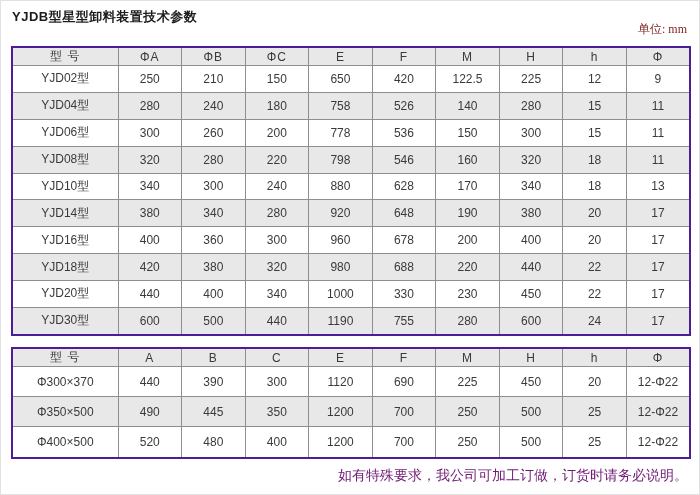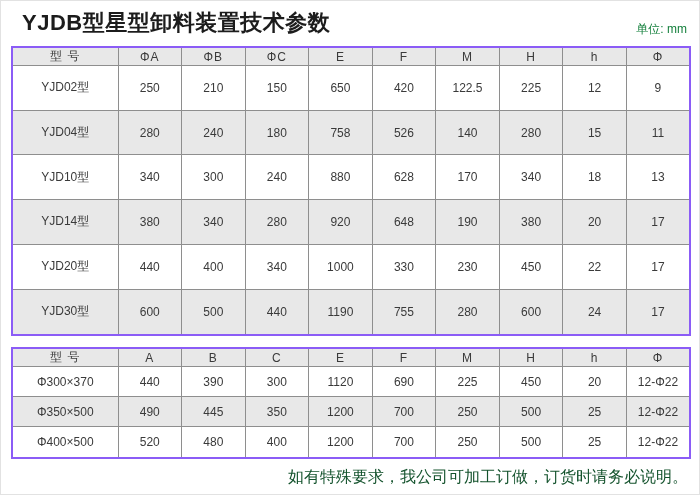--- a/index.html
+++ b/index.html
@@ -9,41 +9,42 @@
     position: relative;
     background: #ffffff;
     border: 1px solid #e2e2e2;
     box-sizing: border-box;
     font-family: "Liberation Sans", "DejaVu Sans", sans-serif;
     color: #333333;
     overflow: hidden;
   }
   .page-title {
     position: absolute;
-    left: 21px;
+    left: 11px;
     top: 7px;
-    font-size: 22px;
+    font-size: 13px;
     font-weight: bold;
     color: #1c1c1c;
     letter-spacing: 0.5px;
   }
   .unit-label {
     position: absolute;
     right: 12px;
     top: 20px;
     font-size: 12px;
-    color: #15803d;
+    color: #7f1d1d;
+    font-family: Liberation Serif, serif;
   }
   table.spec {
     position: absolute;
     left: 10px;
     width: 680px;
     border-collapse: collapse;
     table-layout: fixed;
-    border: 2px solid #8b5cf6;
+    border: 2px solid #4c1d95;
   }
   #table1 { top: 45px; height: 290px; }
   #table2 { top: 346px; height: 112px; }
   table.spec th, table.spec td {
     border: 1px solid #8e8e8e;
     font-size: 12px;
     font-weight: normal;
     text-align: center;
     vertical-align: middle;
     padding: 0 2px;
@@ -55,22 +56,22 @@
     background: #e8e8e8;
     letter-spacing: 1px;
   }
   table.spec tbody tr:nth-child(even) td { background: #e8e8e8; }
   table.spec tbody tr:nth-child(odd) td { background: #ffffff; }
   col.model-col { width: 106px; }
   .footer-note {
     position: absolute;
     right: 11px;
     top: 466px;
-    font-size: 16px;
-    color: #14532d;
+    font-size: 14px;
+    color: #701a75;
   }
 </style>
 </head>
 <body>
 
 <div class="page-title">YJDB型星型卸料装置技术参数</div>
 <div class="unit-label">单位: mm</div>
 
 <table class="spec" id="table1">
   <colgroup>
@@ -118,20 +119,44 @@
         <td>240</td>
         <td>180</td>
         <td>758</td>
         <td>526</td>
         <td>140</td>
         <td>280</td>
         <td>15</td>
         <td>11</td>
       </tr>
       <tr>
+        <td>YJD06型</td>
+        <td>300</td>
+        <td>260</td>
+        <td>200</td>
+        <td>778</td>
+        <td>536</td>
+        <td>150</td>
+        <td>300</td>
+        <td>15</td>
+        <td>11</td>
+      </tr>
+      <tr>
+        <td>YJD08型</td>
+        <td>320</td>
+        <td>280</td>
+        <td>220</td>
+        <td>798</td>
+        <td>546</td>
+        <td>160</td>
+        <td>320</td>
+        <td>18</td>
+        <td>11</td>
+      </tr>
+      <tr>
         <td>YJD10型</td>
         <td>340</td>
         <td>300</td>
         <td>240</td>
         <td>880</td>
         <td>628</td>
         <td>170</td>
         <td>340</td>
         <td>18</td>
         <td>13</td>
@@ -139,20 +164,44 @@
       <tr>
         <td>YJD14型</td>
         <td>380</td>
         <td>340</td>
         <td>280</td>
         <td>920</td>
         <td>648</td>
         <td>190</td>
         <td>380</td>
         <td>20</td>
+        <td>17</td>
+      </tr>
+      <tr>
+        <td>YJD16型</td>
+        <td>400</td>
+        <td>360</td>
+        <td>300</td>
+        <td>960</td>
+        <td>678</td>
+        <td>200</td>
+        <td>400</td>
+        <td>20</td>
+        <td>17</td>
+      </tr>
+      <tr>
+        <td>YJD18型</td>
+        <td>420</td>
+        <td>380</td>
+        <td>320</td>
+        <td>980</td>
+        <td>688</td>
+        <td>220</td>
+        <td>440</td>
+        <td>22</td>
         <td>17</td>
       </tr>
       <tr>
         <td>YJD20型</td>
         <td>440</td>
         <td>400</td>
         <td>340</td>
         <td>1000</td>
         <td>330</td>
         <td>230</td>

